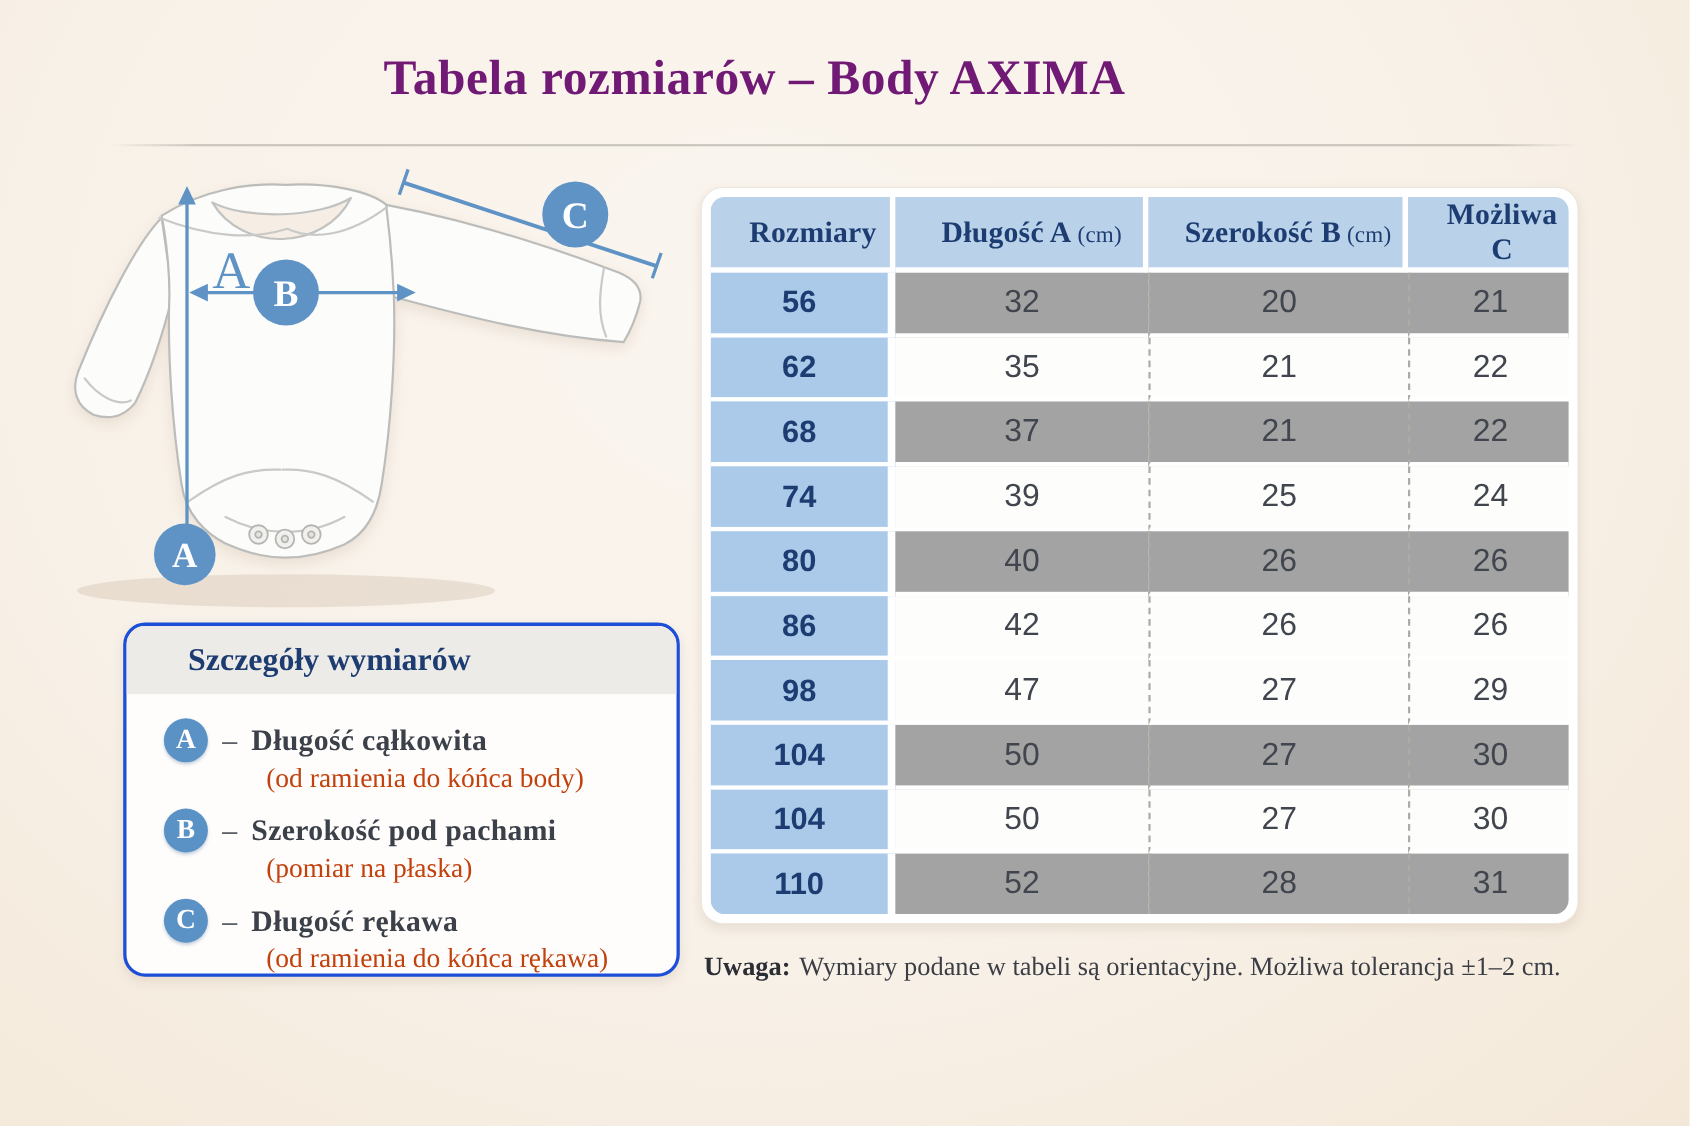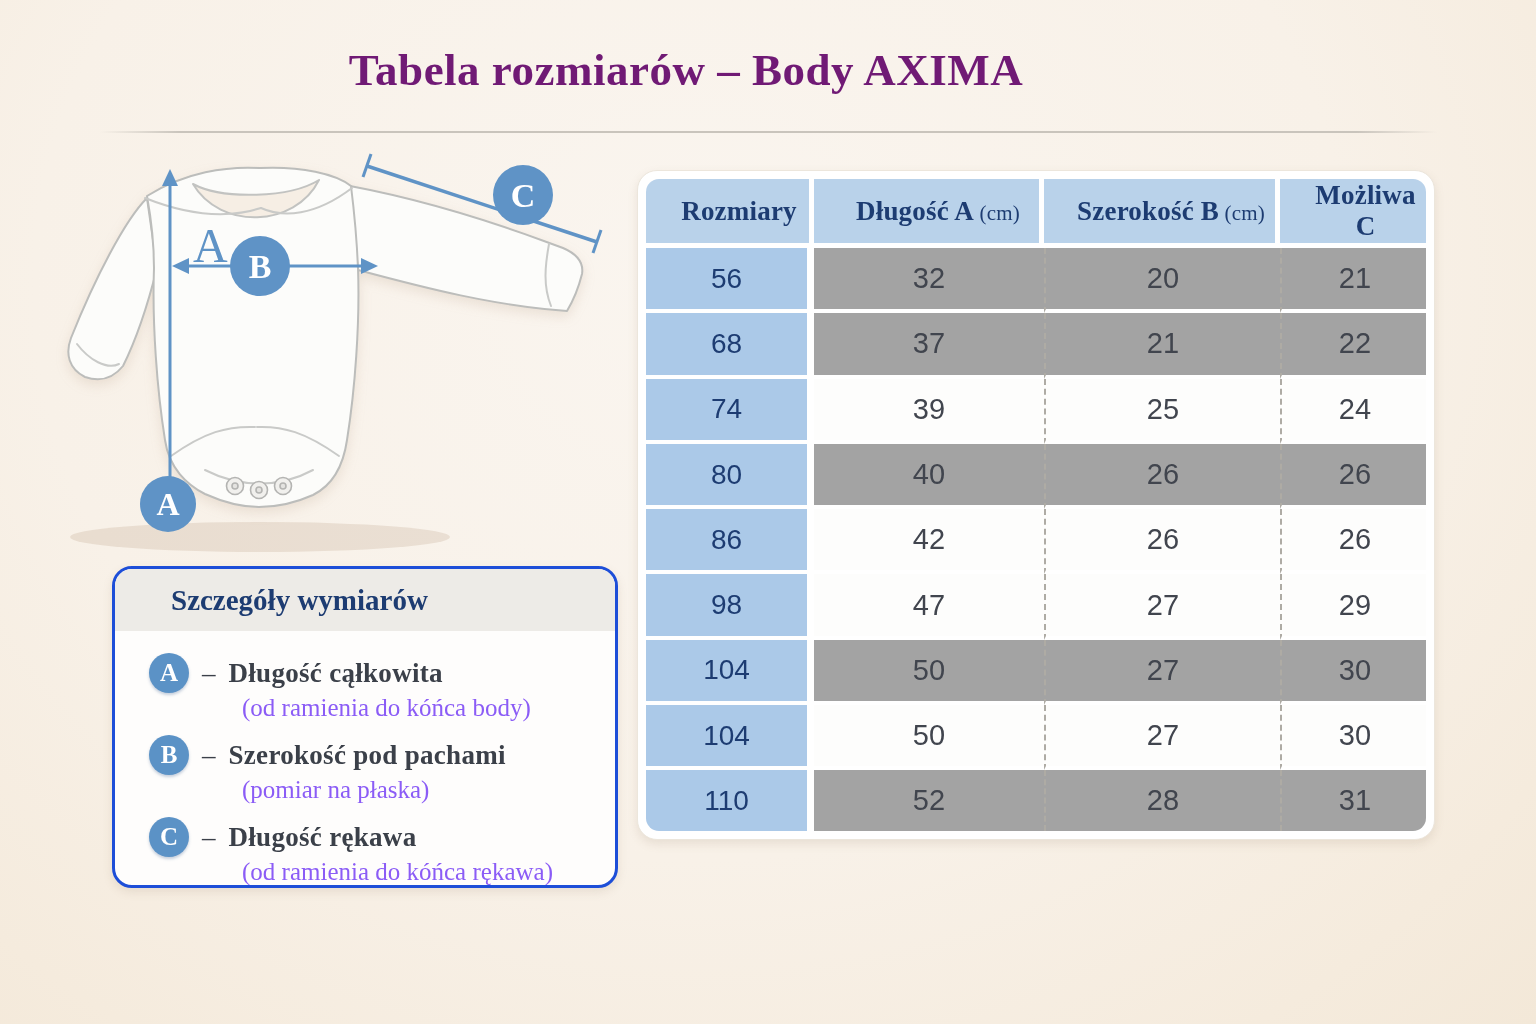--- a/index.html
+++ b/index.html
@@ -45,21 +45,21 @@
   .legend-item{margin-bottom:13px;}
   .item-row{display:flex;align-items:center;gap:13px;}
   .legend-badge{
     width:40px;height:40px;border-radius:50%;background:#5b92c6;
     color:#fff;display:flex;align-items:center;justify-content:center;
     font-size:25px;font-weight:700;flex:0 0 40px;
     box-shadow:0 2px 3px rgba(90,120,160,0.35);
   }
   .item-dash{font-size:27px;color:#3b4049;}
   .item-label{font-size:27px;font-weight:700;color:#3b4049;letter-spacing:.3px;text-align:center;}
-  .item-sub{margin-left:93px;font-size:25px;color:#8b5cf6;margin-top:1px;}
+  .item-sub{margin-left:93px;font-size:25px;color:#c2410c;margin-top:1px;}
 
   
   .table-card{
     position:absolute;left:637px;top:170px;width:798px;height:670px;
     background:#ffffff;border-radius:20px;padding:8px;box-sizing:border-box;
     border:1px solid #ece6dc;
     box-shadow:0 4px 10px rgba(150,125,100,0.16);
   }
   .table-clip{height:100%;border-radius:13px;overflow:hidden;}
   table.size-table{
@@ -75,21 +75,21 @@
   }
   .size-table th:last-child{border-right:none;}
   .size-table th .unit{font-size:21px;font-weight:400;margin-top:20px;}
   .size-table td{
     height:49px;text-align:center;vertical-align:middle;
     border-bottom:4px solid #ffffff;
     font-family:"Liberation Sans","DejaVu Sans",sans-serif;
   }
   .size-table tr:last-child td{border-bottom:none;}
   .size-table td.size{
-    background:#abc9e8;color:#1d3c72;font-size:28px;font-weight:400;
+    background:#abc9e8;color:#1d3c72;font-size:28px;font-weight:700;
     border-right:7px solid #ffffff;
     font-family:"Liberation Sans","DejaVu Sans",sans-serif;
   }
   .size-table td.val{font-size:29px;color:#41454e;}
   .size-table tr.odd td.val{background:#a3a3a3;}
   .size-table tr.even td.val{background:#fdfdfc;}
   .size-table td.dashed{border-left:2px dashed #aeaba4;}
 
   
   .note{
@@ -224,20 +224,26 @@
               <th><span>Możliwa C</span></th>
             </tr>
           </thead>
         <tbody id="table-body">
             <tr class="odd">
               <td class="size">56</td>
               <td class="val">32</td>
               <td class="val dashed">20</td>
               <td class="val dashed">21</td>
             </tr>
+            <tr class="even">
+              <td class="size">62</td>
+              <td class="val">35</td>
+              <td class="val dashed">21</td>
+              <td class="val dashed">22</td>
+            </tr>
             <tr class="odd">
               <td class="size">68</td>
               <td class="val">37</td>
               <td class="val dashed">21</td>
               <td class="val dashed">22</td>
             </tr>
             <tr class="even">
               <td class="size">74</td>
               <td class="val">39</td>
               <td class="val dashed">25</td>
@@ -277,14 +283,15 @@
               <td class="size">110</td>
               <td class="val">52</td>
               <td class="val dashed">28</td>
               <td class="val dashed">31</td>
             </tr>
           </tbody>
       </table>
     </div>
   </div>
 
+  <p class="note"><span class="note-label">Uwaga:</span><span>Wymiary podane w tabeli są orientacyjne. Możliwa tolerancja ±1–2 cm.</span></p>
 
 </div>
 
 </body></html>

